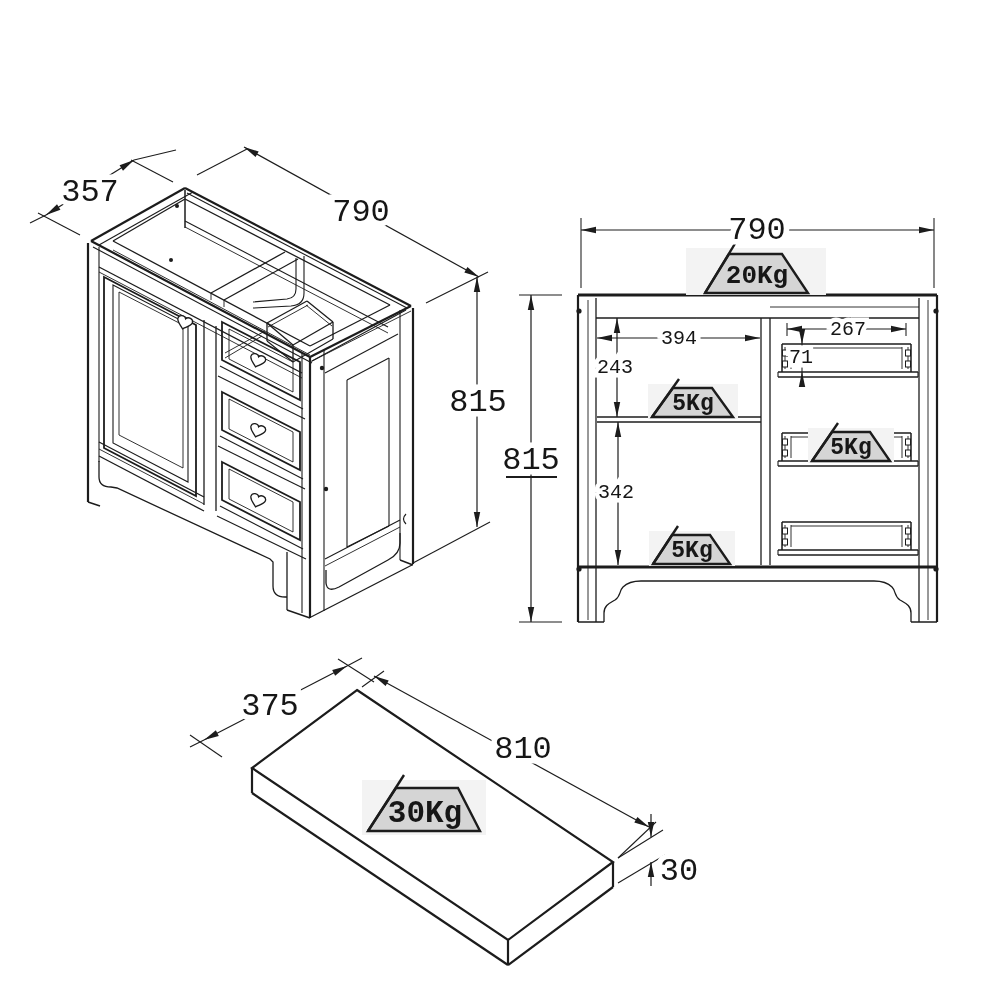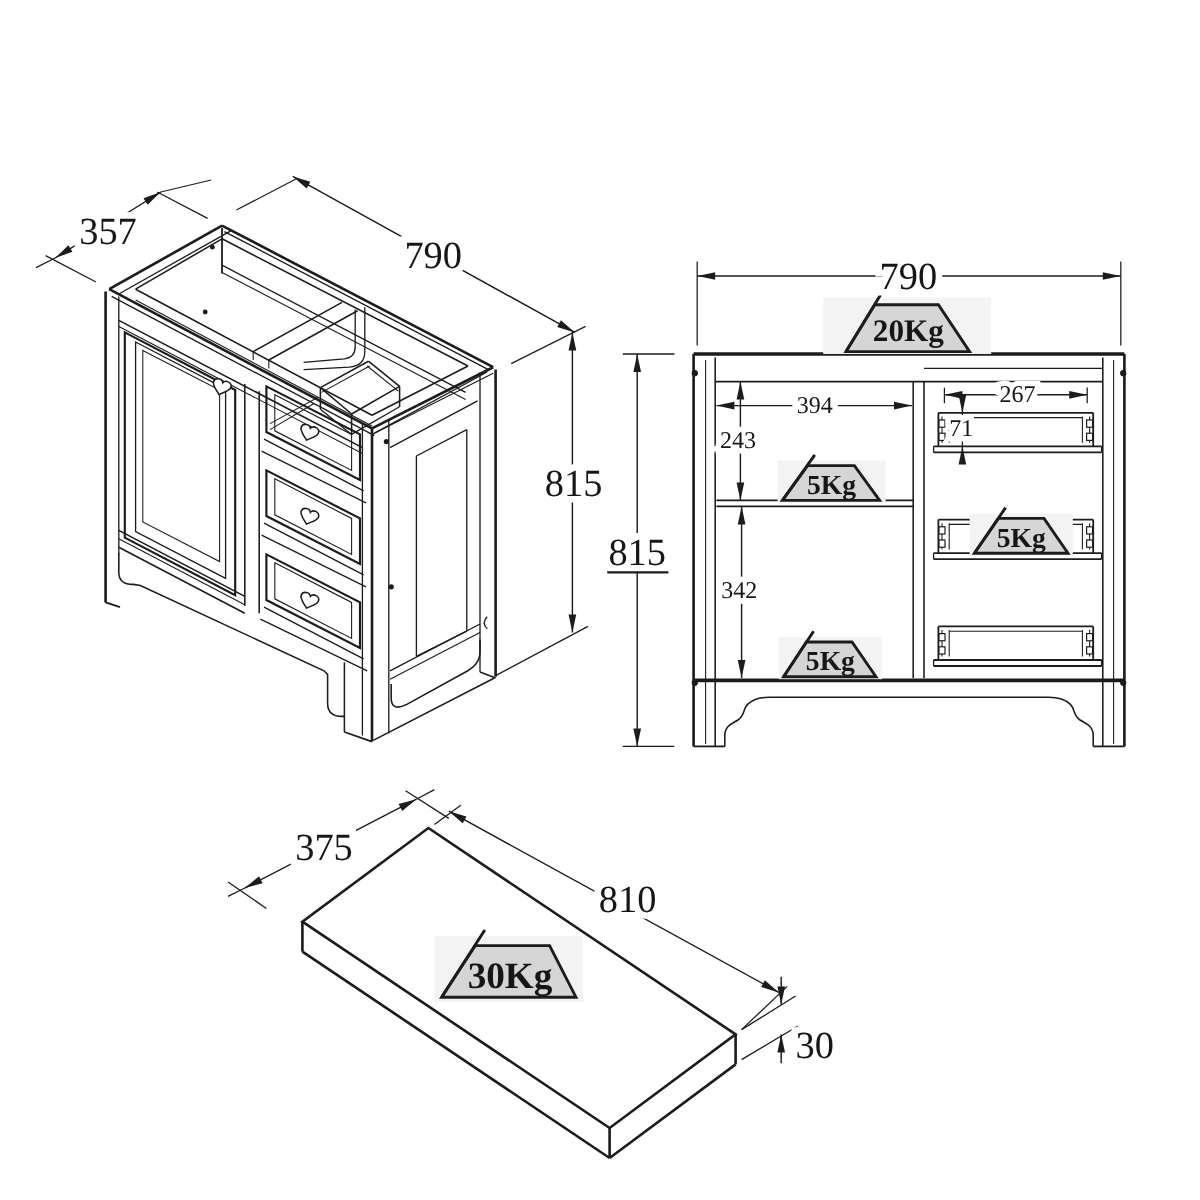--- a/index.html
+++ b/index.html
@@ -1,17 +1,17 @@
 <!DOCTYPE html>
 <html><head>
 <meta charset="utf-8">
 <style>
   html,body{margin:0;padding:0;background:#fff;}
   .canvas{position:relative;width:1000px;height:1000px;background:#fff;overflow:hidden;
-          font-family:Liberation Serif, serif;}
+          font-family:Liberation Mono, monospace;}
   svg{position:absolute;left:0;top:0;}
   .ln  {stroke:#1c1c1c;fill:none;}
   .w3  {stroke-width:3;}
   .w24 {stroke-width:2.4;}
   .w22 {stroke-width:2.2;}
   .w18 {stroke-width:1.8;}
   .w15 {stroke-width:1.5;}
   .w13 {stroke-width:1.3;}
   .w11 {stroke-width:1.1;}
   .w09 {stroke-width:0.9;}

